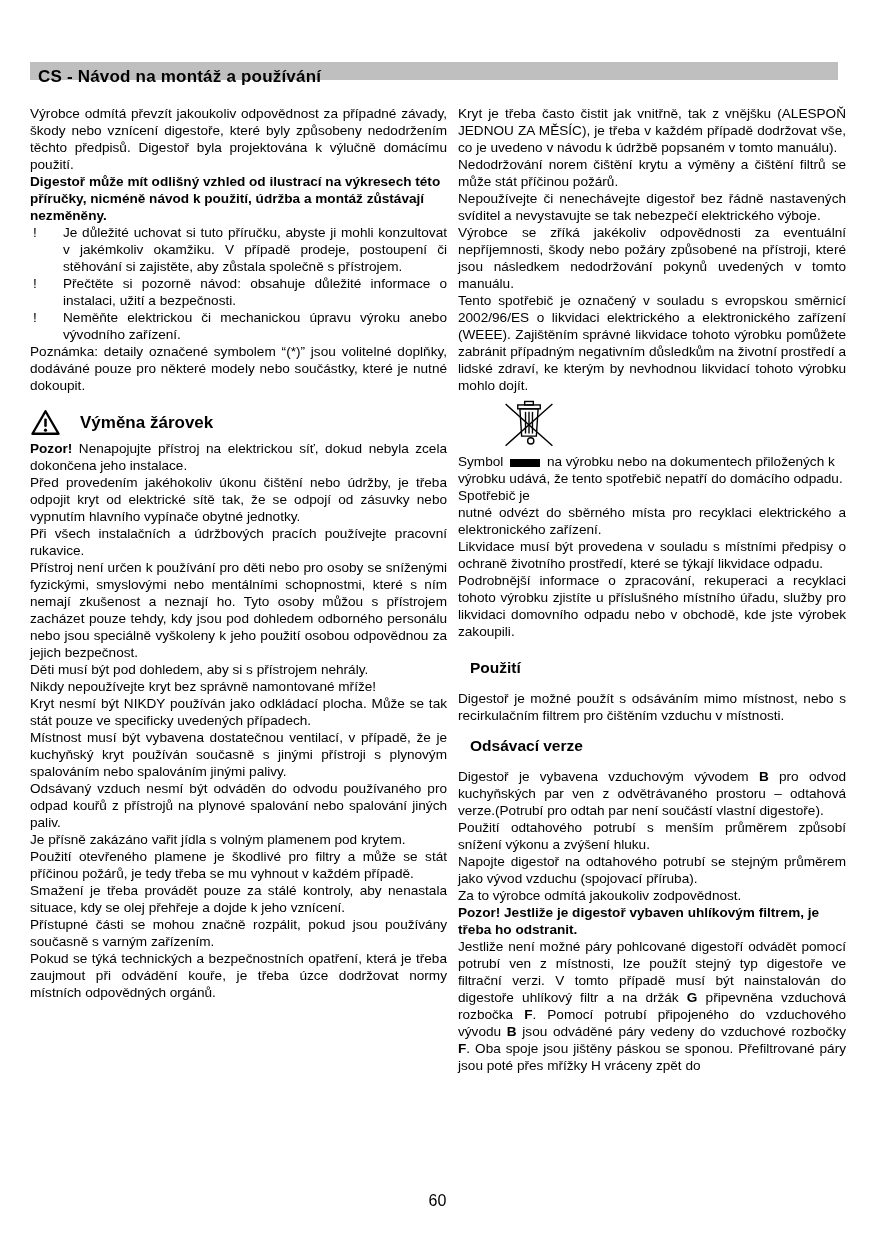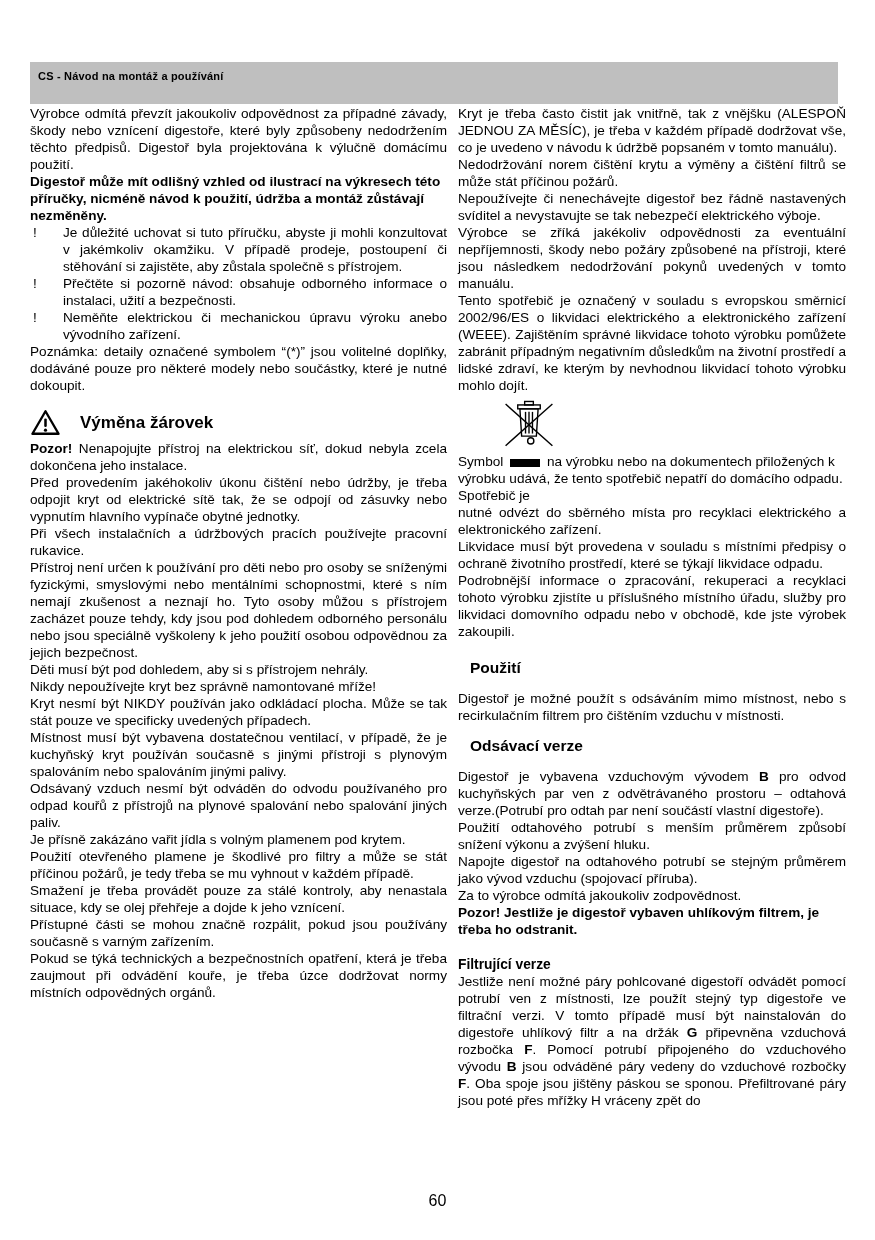--- a/index.html
+++ b/index.html
@@ -6,23 +6,23 @@
   .page{
     position:relative;
     width:875px;height:1240px;
     background:#ffffff;
     font-family:"Liberation Sans", sans-serif;
     color:#000;
     overflow:hidden;
   }
   .header-bar{
     position:absolute;left:30px;top:62px;
-    width:808px;height:42px;
+    width:808px;height:18px;
     background:#bfbfbf;
-    font-weight:bold;font-size:11px;line-height:29px;
+    font-weight:bold;font-size:17px;line-height:29px;
     padding-left:8px;box-sizing:border-box;
     letter-spacing:.2px;
   }
   .columns{
     position:absolute;left:30px;top:105px;
     width:816px;
     display:flex;gap:11px;
     align-items:flex-start;
   }
   .col{flex:0 0 auto;}
@@ -81,21 +81,21 @@
 <body>
 
 <div class="page">
   <div class="header-bar">CS - Návod na montáž a používání</div>
 
   <div class="columns">
     <div class="col col-left" id="col-left">
         <div class="para">Výrobce odmítá převzít jakoukoliv odpovědnost za případné závady, škody nebo vznícení digestoře, které byly způsobeny nedodržením těchto předpisů. Digestoř byla projektována k výlučně domácímu použití.</div>
         <div class="para align-left"><b>Digestoř může mít odlišný vzhled od ilustrací na výkresech této příručky, nicméně návod k použití, údržba a montáž zůstávají nezměněny.</b></div>
         <div class="bullet"><span class="marker">!</span><span>Je důležité uchovat si tuto příručku, abyste ji mohli konzultovat v jakémkoliv okamžiku. V případě prodeje, postoupení či stěhování si zajistěte, aby zůstala společně s přístrojem.</span></div>
-        <div class="bullet"><span class="marker">!</span><span>Přečtěte si pozorně návod: obsahuje odborného informace o instalaci, užití a bezpečnosti.</span></div>
+        <div class="bullet"><span class="marker">!</span><span>Přečtěte si pozorně návod: obsahuje důležité informace o instalaci, užití a bezpečnosti.</span></div>
         <div class="bullet"><span class="marker">!</span><span>Neměňte elektrickou či mechanickou úpravu výroku anebo vývodního zařízení.</span></div>
         <div class="para">Poznámka: detaily označené symbolem “(*)” jsou volitelné doplňky, dodáváné pouze pro některé modely nebo součástky, které je nutné dokoupit.</div>
         <div class="warn-head">
           <svg viewBox="0 0 34 30" width="31" height="27">
             <path d="M17 2.5 L31.5 27.5 L2.5 27.5 Z" fill="none" stroke="#000" stroke-width="2.6" stroke-linejoin="round"></path>
             <rect x="15.6" y="10.5" width="2.8" height="9.5" rx="1.3" fill="#000"></rect>
             <circle cx="17" cy="23.6" r="1.8" fill="#000"></circle>
           </svg>
           <span>Výměna žárovek</span>
         </div>
@@ -138,19 +138,18 @@
         <div class="para">Likvidace musí být provedena v souladu s místními předpisy o ochraně životního prostředí, které se týkají likvidace odpadu.</div>
         <div class="para">Podrobnější informace o zpracování, rekuperaci a recyklaci tohoto výrobku zjistíte u příslušného místního úřadu, služby pro likvidaci domovního odpadu nebo v obchodě, kde jste výrobek zakoupili.</div>
         <div class="h-lg gap">Použití</div>
         <div class="para">Digestoř je možné použít s odsáváním mimo místnost, nebo s recirkulačním filtrem pro čištěním vzduchu v místnosti.</div>
         <div class="h-lg">Odsávací verze</div>
         <div class="para">Digestoř je vybavena vzduchovým vývodem <b>B</b> pro odvod kuchyňských par ven z odvětrávaného prostoru – odtahová verze.(Potrubí pro odtah par není součástí vlastní digestoře).</div>
         <div class="para">Použití odtahového potrubí s menším průměrem způsobí snížení výkonu a zvýšení hluku.</div>
         <div class="para">Napojte digestoř na odtahového potrubí se stejným průměrem jako vývod vzduchu (spojovací příruba).</div>
         <div class="para">Za to výrobce odmítá jakoukoliv zodpovědnost.</div>
         <div class="para align-left"><b>Pozor! Jestliže je digestoř vybaven uhlíkovým filtrem, je třeba ho odstranit.</b></div>
-        <div class="h-sm gap">Filtrující verze</div>
         <div class="para">Jestliže není možné páry pohlcované digestoří odvádět pomocí potrubí ven z místnosti, lze použít stejný typ digestoře ve filtrační verzi. V tomto případě musí být nainstalován do digestoře uhlíkový filtr a na držák <b>G</b> připevněna vzduchová rozbočka <b>F</b>. Pomocí potrubí připojeného do vzduchového vývodu <b>B</b> jsou odváděné páry vedeny do vzduchové rozbočky <b>F</b>. Oba spoje jsou jištěny páskou se sponou. Přefiltrované páry jsou poté přes mřížky H vráceny zpět do</div>
       </div>
   </div>
 
   <div class="footer">60</div>
 </div>
 
 </body></html>

